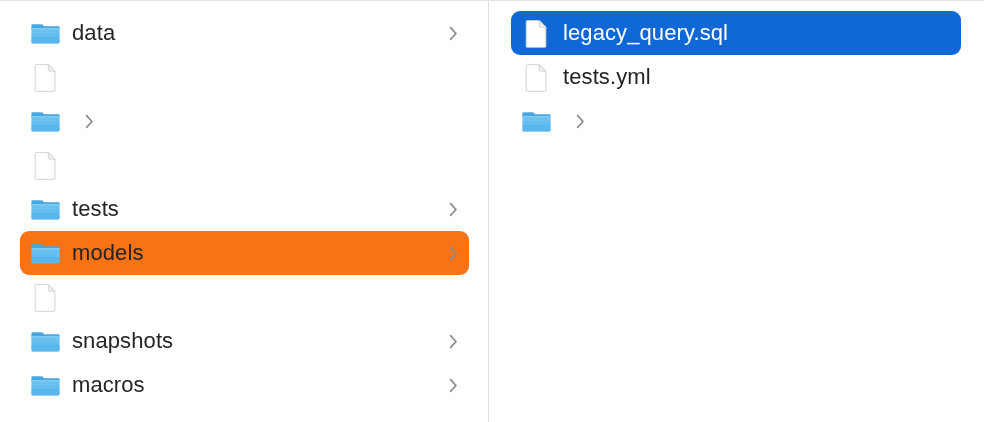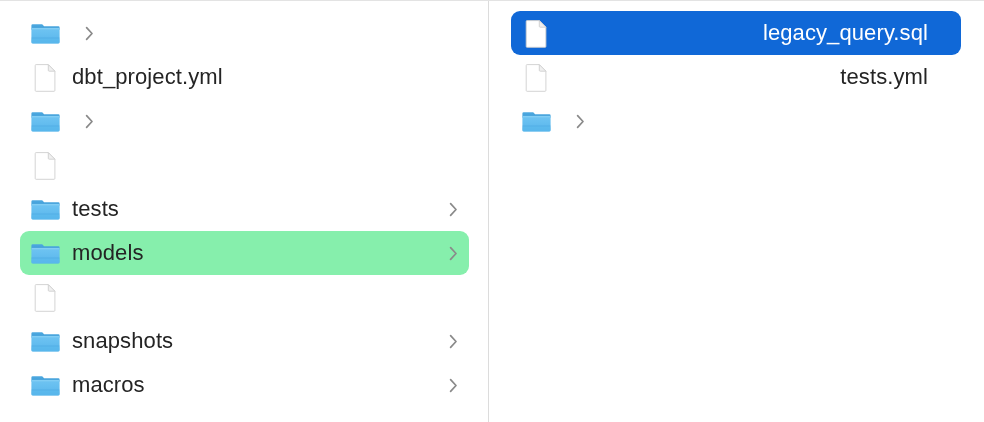--- a/index.html
+++ b/index.html
@@ -29,38 +29,38 @@
 
   .column {
     position: relative;
     height: 100%;
     box-sizing: border-box;
     padding-top: 10px;
     background: #ffffff;
     overflow: hidden;
   }
   .column.col-left  { width: 489px; border-right: 1px solid #dcdcdc; }
-  .column.col-right { width: 494px; text-align: right; }
+  .column.col-right { width: 494px; }
 
   
   .row {
     position: relative;
     height: 44px;
     display: flex;
     align-items: center;
     box-sizing: border-box;
     border-radius: 9px;
     cursor: default;
     user-select: none;
   }
   .col-left .row  { margin: 0 19px 0 20px; padding: 0 9px 0 11px; }
   .col-right .row { margin: 0 22px 0 22px; padding: 0 9px 0 11px; }
 
   .row.state-highlight {
-    background: #86efac;
+    background: #f97316;
   }
   .row.state-selected {
     background: #1068d7;
   }
 
   
   .icon {
     position: relative;
     width: 29px;
     height: 29px;
@@ -121,34 +121,34 @@
                 <stop offset="1" stop-color="#3f9dd8"></stop>    
               </linearGradient>  
             </defs>  
             <path d="M1.6 5.2 h9.6 l1.9 2.0 h14.3 a1.2 1.2 0 0 1 1.2 1.2 v2.2 h-28.2 v-4.2 a1.2 1.2 0 0 1 1.2 -1.2 z" fill="url(#ftab)"></path>  
             <rect x="0.4" y="8.9" width="28.2" height="15.6" rx="1.6" fill="url(#fbody)"></rect>  
             <rect x="0.4" y="8.9" width="28.2" height="1.5" fill="#86cff5" opacity="0.85"></rect>  
             <rect x="0.4" y="18.6" width="28.2" height="0.9" fill="#3f9fd9" opacity="0.45"></rect>  
             <rect x="0.4" y="19.4" width="28.2" height="5.1" rx="1.4" fill="#5cb9ec" opacity="0.6"></rect>
           </svg>
         </span>
-        <span class="chevron">
-          <svg viewBox="0 0 9 15" xmlns="http://www.w3.org/2000/svg" fill="none">  
-            <path class="stroke" d="M1.6 1.6 L7.0 7.5 L1.6 13.4" stroke-width="1.7" stroke-linecap="round" stroke-linejoin="round"></path>
-          </svg>
-        </span>
-      </div>
-      <div class="row">
-        <span class="icon">
-          <svg viewBox="0 0 29 29" xmlns="http://www.w3.org/2000/svg">  
-            <path d="M5.1 1.6 h12.2 l6.6 6.6 v19.2 a0.9 0.9 0 0 1 -0.9 0.9 h-17.9 a0.9 0.9 0 0 1 -0.9 -0.9 v-24.9 a0.9 0.9 0 0 1 0.9 -0.9 z" fill="#ffffff" stroke="#cfcfcf" stroke-width="0.9" stroke-linejoin="round"></path>  
-            <path d="M17.3 1.6 v5.7 a0.9 0.9 0 0 0 0.9 0.9 h5.7 z" fill="#f0f0f0" stroke="#cfcfcf" stroke-width="0.9" stroke-linejoin="round"></path>
-          </svg>
-        </span>
-        <span class="label">dbt_project.yml</span>
+        <span class="label">data</span>
+        <span class="chevron">
+          <svg viewBox="0 0 9 15" xmlns="http://www.w3.org/2000/svg" fill="none">  
+            <path class="stroke" d="M1.6 1.6 L7.0 7.5 L1.6 13.4" stroke-width="1.7" stroke-linecap="round" stroke-linejoin="round"></path>
+          </svg>
+        </span>
+      </div>
+      <div class="row">
+        <span class="icon">
+          <svg viewBox="0 0 29 29" xmlns="http://www.w3.org/2000/svg">  
+            <path d="M5.1 1.6 h12.2 l6.6 6.6 v19.2 a0.9 0.9 0 0 1 -0.9 0.9 h-17.9 a0.9 0.9 0 0 1 -0.9 -0.9 v-24.9 a0.9 0.9 0 0 1 0.9 -0.9 z" fill="#ffffff" stroke="#cfcfcf" stroke-width="0.9" stroke-linejoin="round"></path>  
+            <path d="M17.3 1.6 v5.7 a0.9 0.9 0 0 0 0.9 0.9 h5.7 z" fill="#f0f0f0" stroke="#cfcfcf" stroke-width="0.9" stroke-linejoin="round"></path>
+          </svg>
+        </span>
         <span class="chevron is-hidden">
           <svg viewBox="0 0 9 15" xmlns="http://www.w3.org/2000/svg" fill="none">  
             <path class="stroke" d="M1.6 1.6 L7.0 7.5 L1.6 13.4" stroke-width="1.7" stroke-linecap="round" stroke-linejoin="round"></path>
           </svg>
         </span>
       </div>
       <div class="row">
         <span class="icon">
           <svg viewBox="0 0 29 29" xmlns="http://www.w3.org/2000/svg">  
             <defs>    

